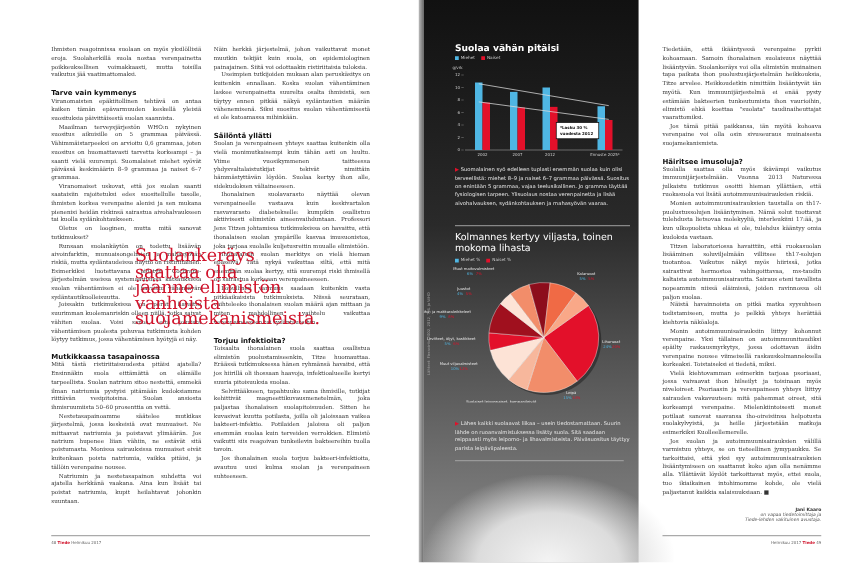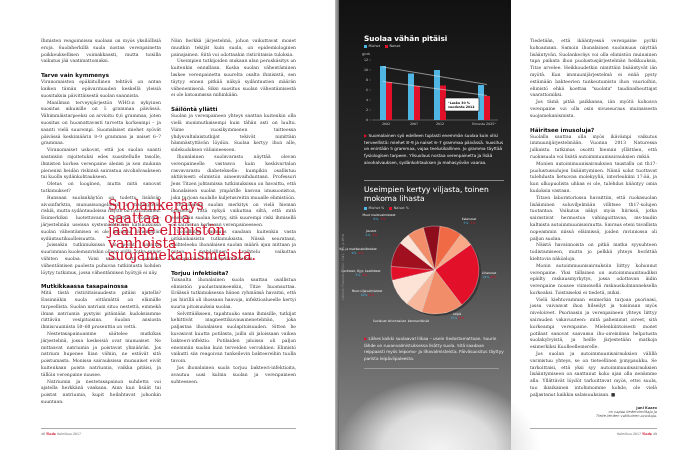--- a/index.html
+++ b/index.html
@@ -107,21 +107,21 @@
     <line x1="25" x2="129" y1="17" y2="34.5" stroke="#ddd" stroke-width="0.6"></line>
     <line x1="25" x2="129" y1="31.5" y2="45.5" stroke="#ddd" stroke-width="0.6"></line>
     <rect x="87" y="48" width="34" height="13" fill="#fff" stroke="#111" stroke-width="0.6"></rect>
     <text x="90" y="53.5" fill="#111" font-size="3.2" font-weight="bold" font-family="DejaVu Sans, sans-serif">*Lasku 30 %</text>
     <text x="90" y="58" fill="#111" font-size="3.2" font-weight="bold" font-family="DejaVu Sans, sans-serif">vuodesta 2012</text>
   </svg>
 
 <div class="caption" style="left:364px;top:133px;width:140px"><span class="tri">▶</span> <span>Suomalainen syö edelleen tuplasti enemmän suolaa kuin olisi terveellistä: miehet 8–9 ja naiset 6–7 grammaa päivässä. Suositus on enintään 5 grammaa, vajaa teelusikallinen. Jo gramma täyttää fysiologisen tarpeen. Ylisuolaus nostaa verenpainetta ja lisää aivohalvauksen, sydänkohtauksen ja mahasyövän vaaraa.</span></div>
 <div class="rule" style="left:364px;top:180px;width:140px;background:#888"></div>
 
-<div class="chart-title" style="left:364px;top:186px;width:140px;font-size:7.6px;line-height:8.6px;font-weight:normal">Useimpien kertyy viljasta, toinen mokoma lihasta</div>
+<div class="chart-title" style="left:364px;top:186px;width:140px;font-size:7.6px;line-height:8.6px;font-weight:normal">Kolmannes kertyy viljasta, toinen mokoma lihasta</div>
 <div class="legend" style="left:364px;top:206px">
   <span><span class="sw" style="background:#4fb6e3"></span><span>Miehet %</span></span>
   <span><span class="sw" style="background:#e3102a"></span><span>Naiset %</span></span>
 </div>
 <svg id="piechart" style="position:absolute;left:339px;top:212px" width="172" height="110">
     <circle cx="98" cy="60" r="44" fill="#000" opacity="0.35"></circle>
     <path d="M96,58L131.79028221073244,32.40594406358913A44,44 0 0 1 122.72804113170079,92.95156387434061Z" fill="#e3102a" stroke="#fff" stroke-width="0.3"></path>
     <text x="150" y="62" fill="#eee" font-size="3" text-anchor="middle" font-family="DejaVu Sans, sans-serif">Liharuoat</text>
     <text x="147" y="66" fill="#4fb6e3" font-size="3" text-anchor="middle" font-family="DejaVu Sans, sans-serif">24%</text>
     <text x="154" y="66" fill="#e3102a" font-size="3" text-anchor="middle" font-family="DejaVu Sans, sans-serif">20%</text>

